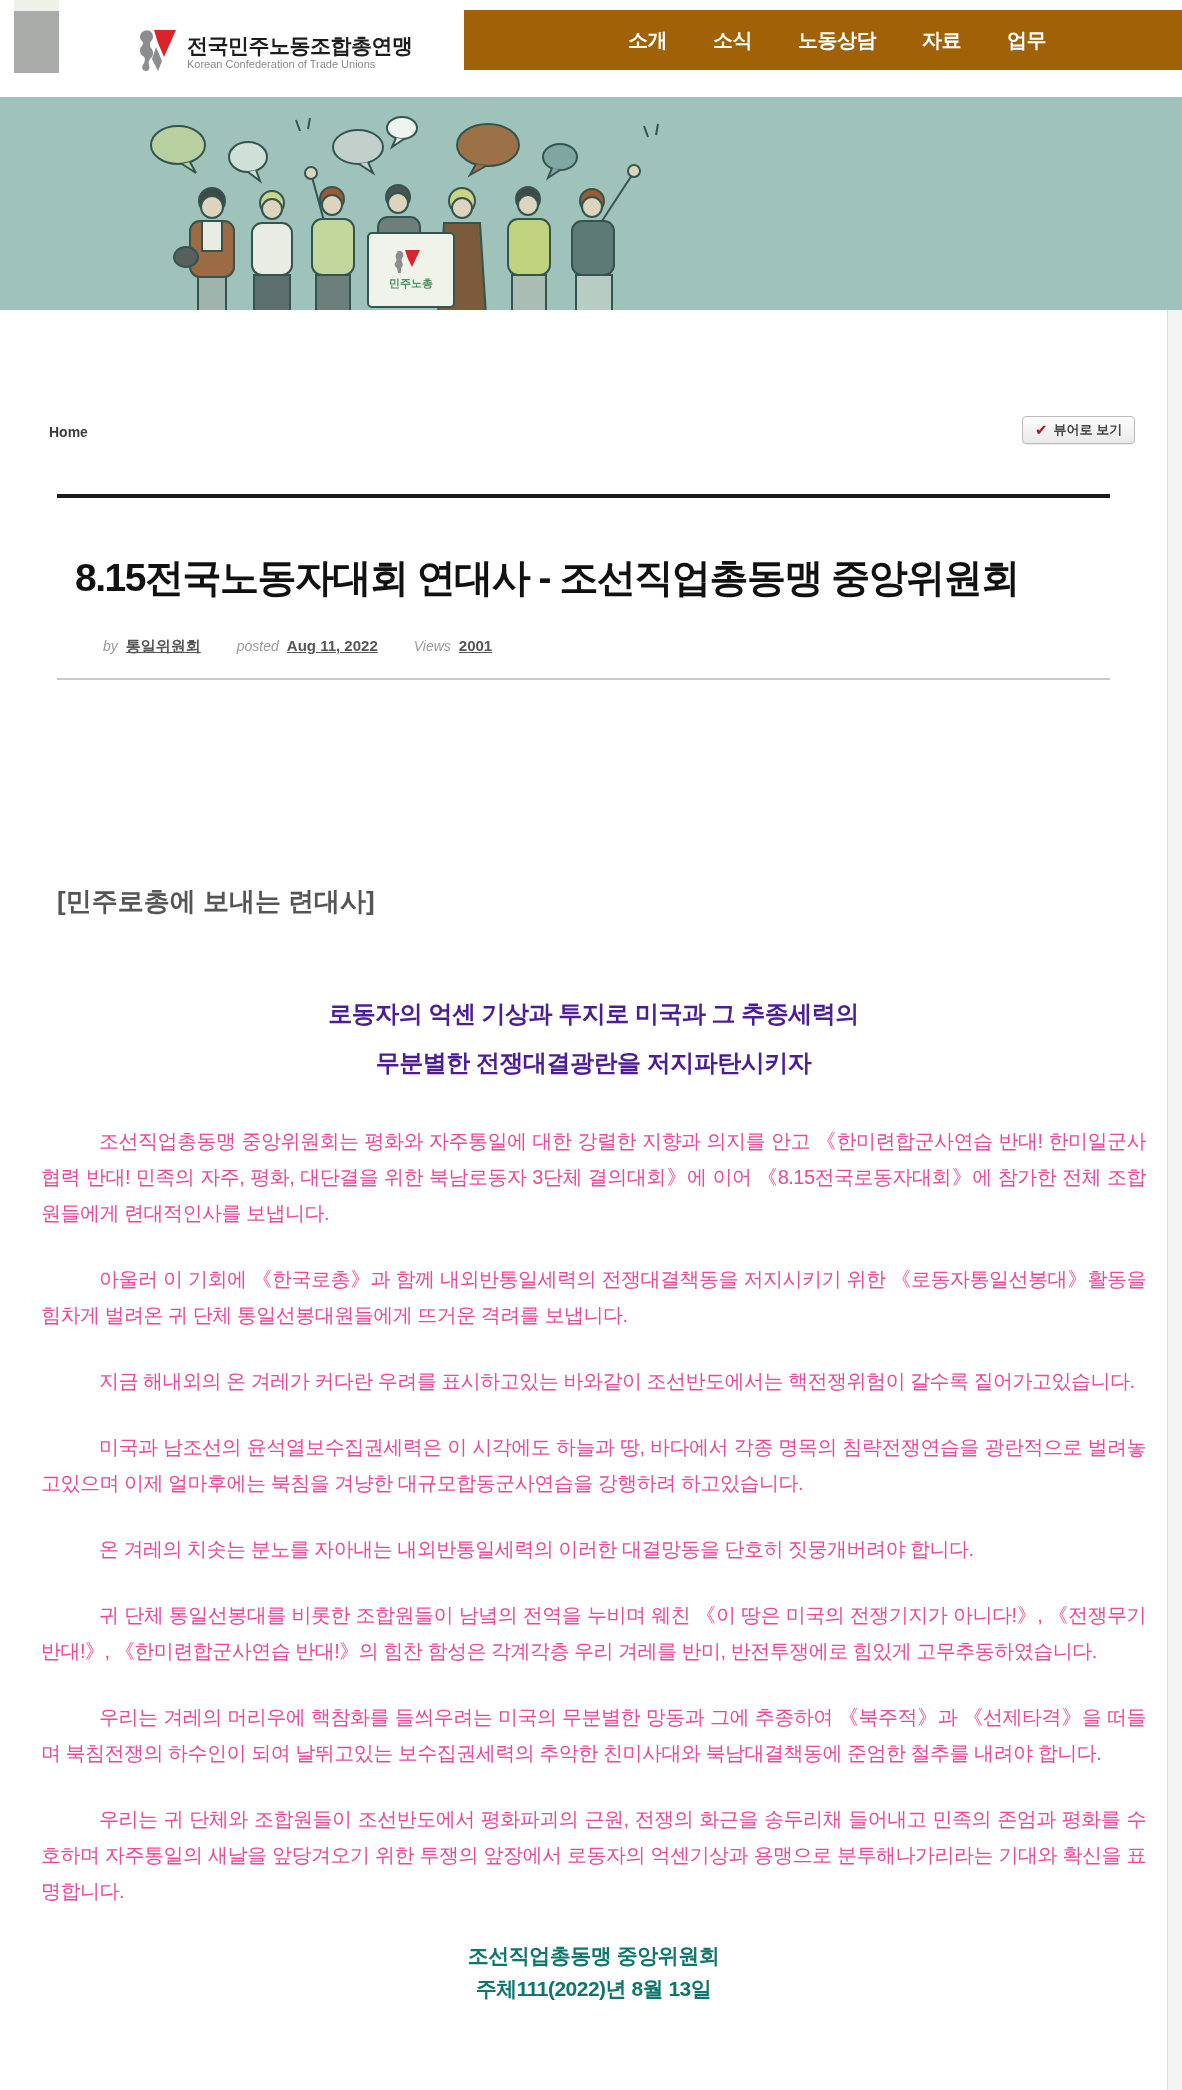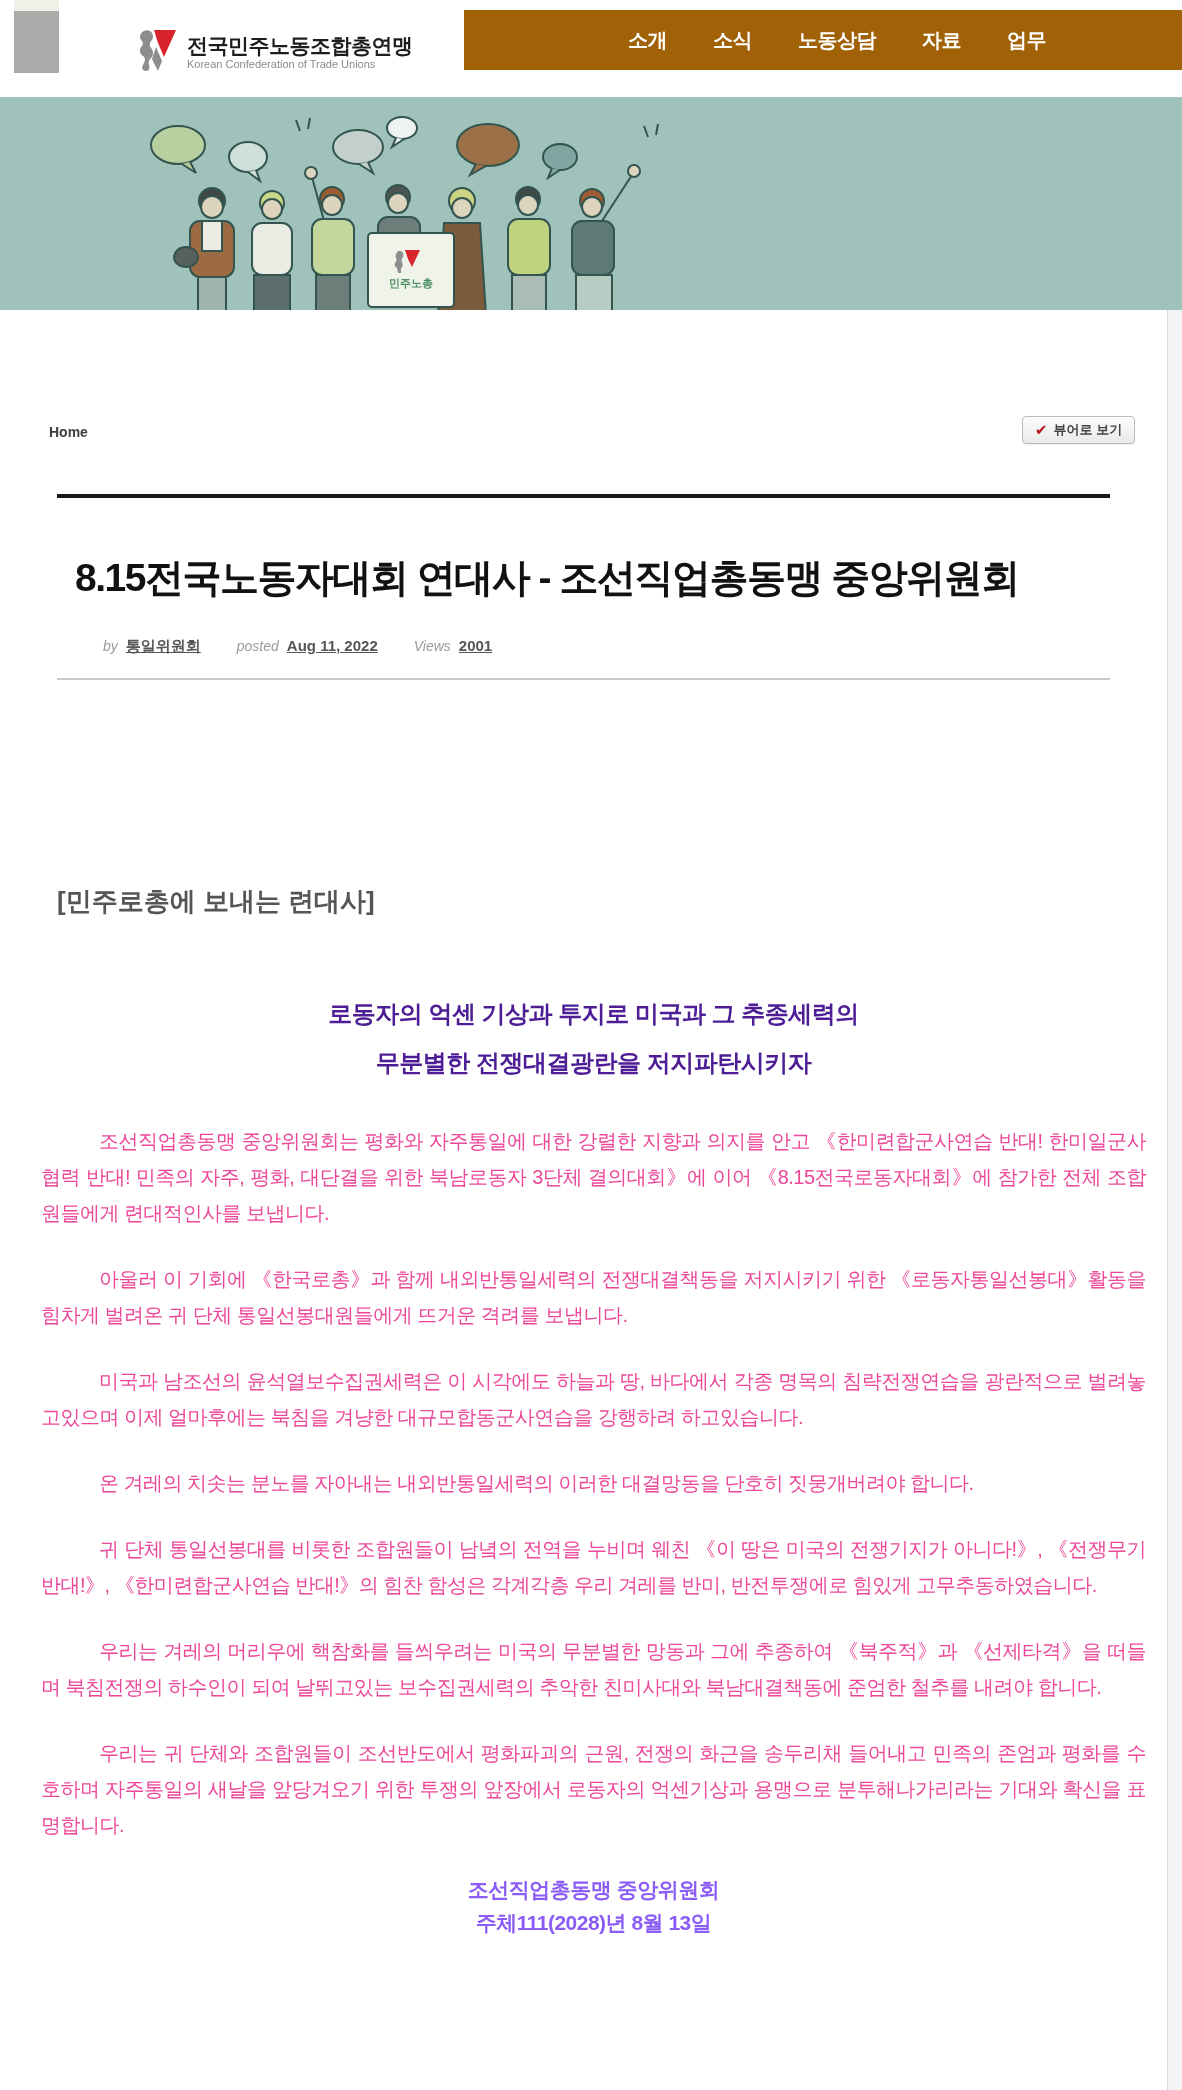--- a/index.html
+++ b/index.html
@@ -53,21 +53,21 @@
   .byline .grp { display:flex; gap:8px; align-items:baseline; }
   .byline .grp + .grp { margin-left:26px; }
   .rule-thin { width:1053px; height:2px; background:#c9c9c9; margin-top:22px; }
   
   .article { position:absolute; left:41px; top:884px; width:1105px; color:#444; }
   .article .intro { font-size:26px; font-weight:bold; color:#555; margin:0 0 70px 16px; }
   .article .center-head { text-align:center; font-size:24px; line-height:49px;
     font-weight:bold; color:#4c1d95; letter-spacing:-0.5px; margin-bottom:36px; }
   .article p.body-par { font-size:20px; line-height:36px; letter-spacing:-0.5px;
     text-indent:58px; text-align:justify; margin-bottom:30px; color:#ec4899; }
-  .article .sig-block { margin-top:16px; text-align:center; font-weight:bold; color:#8b5cf6;
+  .article .sig-block { margin-top:16px; text-align:center; font-weight:bold; color:#0f766e;
     font-size:21px; line-height:33px; letter-spacing:-0.5px; }
 </style>
 </head>
 <body>
 
 <div class="top-header">
   <div class="corner-strip"></div>
   <div class="corner-block"></div>
 
   <div class="logo-wrap">
@@ -197,22 +197,23 @@
 </div>
 
 <div class="article">
   <div class="intro">[민주로총에 보내는 련대사]</div>
   <div class="center-head">
     <div>로동자의 억센 기상과 투지로 미국과 그 추종세력의</div>
     <div>무분별한 전쟁대결광란을 저지파탄시키자</div>
   </div>
   <p class="body-par">조선직업총동맹 중앙위원회는 평화와 자주통일에 대한 강렬한 지향과 의지를 안고 《한미련합군사연습 반대! 한미일군사협력 반대! 민족의 자주, 평화, 대단결을 위한 북남로동자 3단체 결의대회》에 이어 《8.15전국로동자대회》에 참가한 전체 조합원들에게 련대적인사를 보냅니다.</p>
   <p class="body-par">아울러 이 기회에 《한국로총》과 함께 내외반통일세력의 전쟁대결책동을 저지시키기 위한 《로동자통일선봉대》활동을 힘차게 벌려온 귀 단체 통일선봉대원들에게 뜨거운 격려를 보냅니다.</p>
+  <p class="body-par">지금 해내외의 온 겨레가 커다란 우려를 표시하고있는 바와같이 조선반도에서는 핵전쟁위험이 갈수록 짙어가고있습니다.</p>
   <p class="body-par">미국과 남조선의 윤석열보수집권세력은 이 시각에도 하늘과 땅, 바다에서 각종 명목의 침략전쟁연습을 광란적으로 벌려놓고있으며 이제 얼마후에는 북침을 겨냥한 대규모합동군사연습을 강행하려 하고있습니다.</p>
   <p class="body-par">온 겨레의 치솟는 분노를 자아내는 내외반통일세력의 이러한 대결망동을 단호히 짓뭉개버려야 합니다.</p>
   <p class="body-par">귀 단체 통일선봉대를 비롯한 조합원들이 남녘의 전역을 누비며 웨친 《이 땅은 미국의 전쟁기지가 아니다!》, 《전쟁무기 반대!》, 《한미련합군사연습 반대!》의 힘찬 함성은 각계각층 우리 겨레를 반미, 반전투쟁에로 힘있게 고무추동하였습니다.</p>
   <p class="body-par">우리는 겨레의 머리우에 핵참화를 들씌우려는 미국의 무분별한 망동과 그에 추종하여 《북주적》과 《선제타격》을 떠들며 북침전쟁의 하수인이 되여 날뛰고있는 보수집권세력의 추악한 친미사대와 북남대결책동에 준엄한 철추를 내려야 합니다.</p>
   <p class="body-par">우리는 귀 단체와 조합원들이 조선반도에서 평화파괴의 근원, 전쟁의 화근을 송두리채 들어내고 민족의 존엄과 평화를 수호하며 자주통일의 새날을 앞당겨오기 위한 투쟁의 앞장에서 로동자의 억센기상과 용맹으로 분투해나가리라는 기대와 확신을 표명합니다.</p>
   <div class="sig-block">
     <div>조선직업총동맹 중앙위원회</div>
-    <div>주체111(2028)년 8월 13일</div>
+    <div>주체111(2022)년 8월 13일</div>
   </div>
 </div>
 
 </body></html>

